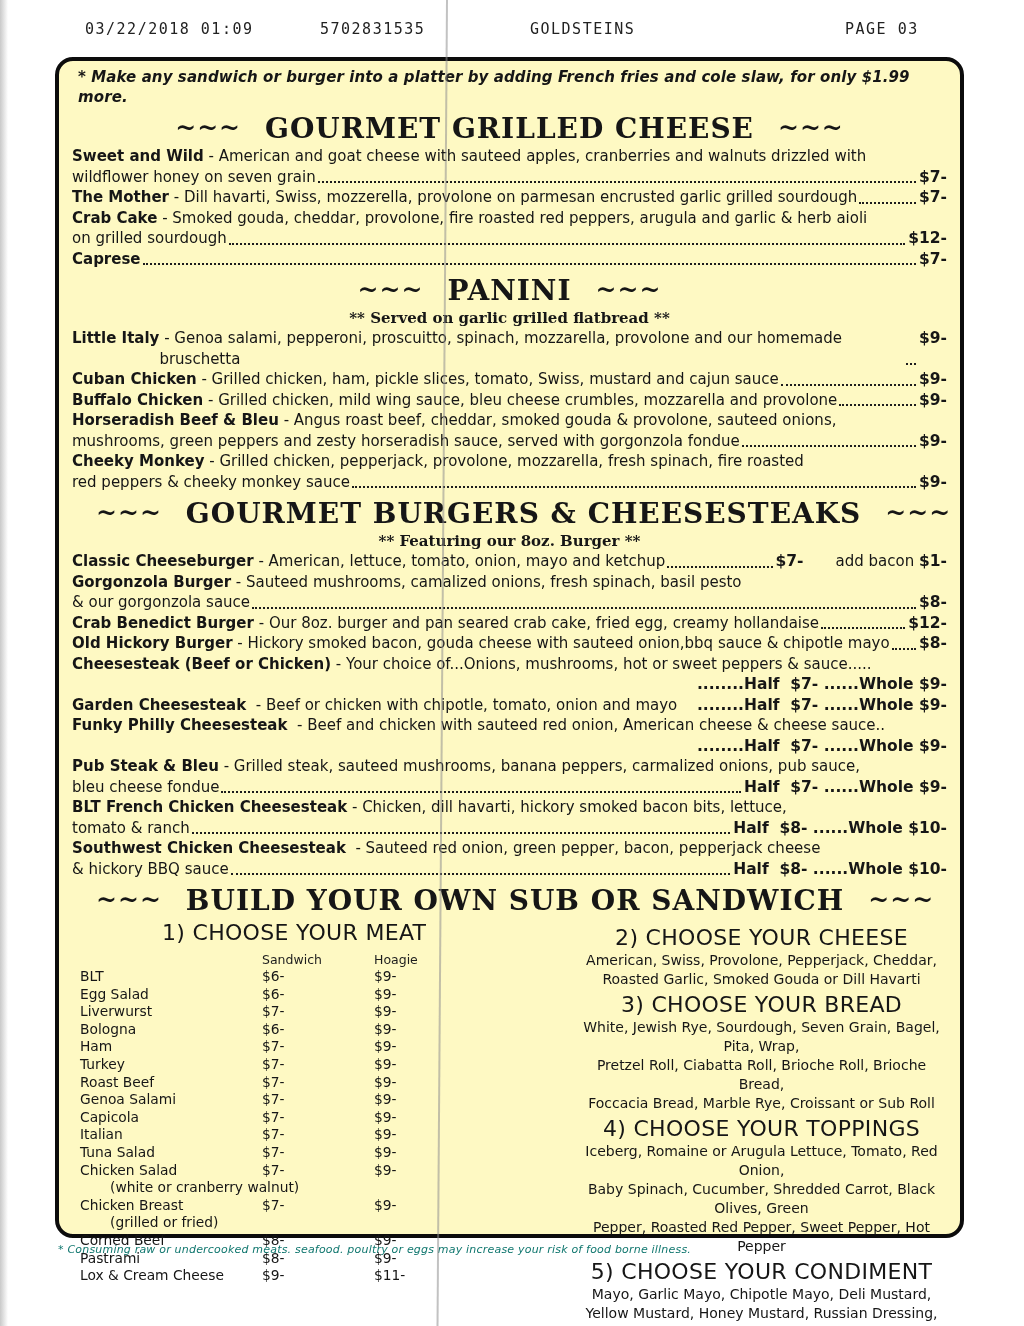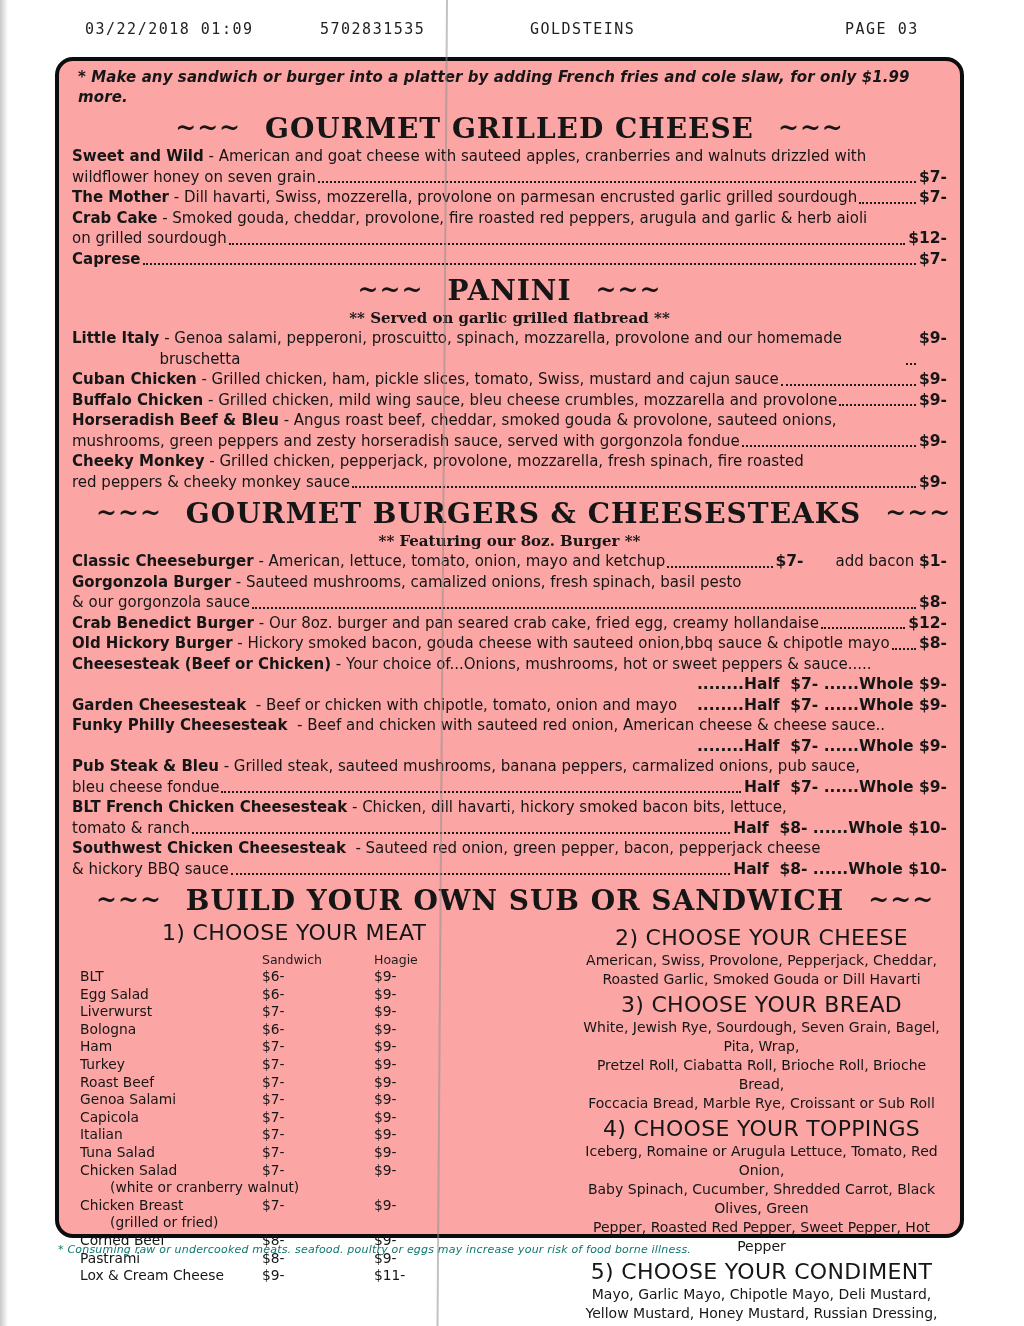--- a/index.html
+++ b/index.html
@@ -21,21 +21,21 @@
   .fax-header span{position:absolute;top:20px;
     font-family:"DejaVu Sans Mono",monospace;font-size:15px;letter-spacing:1.5px;color:#222;text-align:right;}
   .fx-datetime{left:85px;}
   .fx-number{left:300px;margin-left:20px;}
   .fx-title{left:530px;}
   .fx-page{left:845px;}
 
   
   .menu-box{position:absolute;left:55px;top:57px;width:909px;height:1181px;
     border:4px solid #0c0c0c;border-radius:18px;box-sizing:border-box;
-    padding:6px 13px 6px 13px;background:#fca5a5;}
+    padding:6px 13px 6px 13px;background:#fef9c3;}
 
   .platter-note{font-style:italic;font-weight:bold;font-size:15px;
     padding-left:6px;letter-spacing:.1px;line-height:20px;}
 
   .sec-title{text-align:center;font-family:"DejaVu Serif",serif;font-weight:bold;
     font-size:28px;line-height:34px;letter-spacing:1px;margin-top:3px;white-space:nowrap;}
   .tilde{letter-spacing:1px;margin:0 24px;font-size:25px;vertical-align:3px;}
   .sec-subtitle{text-align:center;font-family:"DejaVu Serif",serif;font-weight:bold;
     font-size:15px;line-height:20px;}
 

